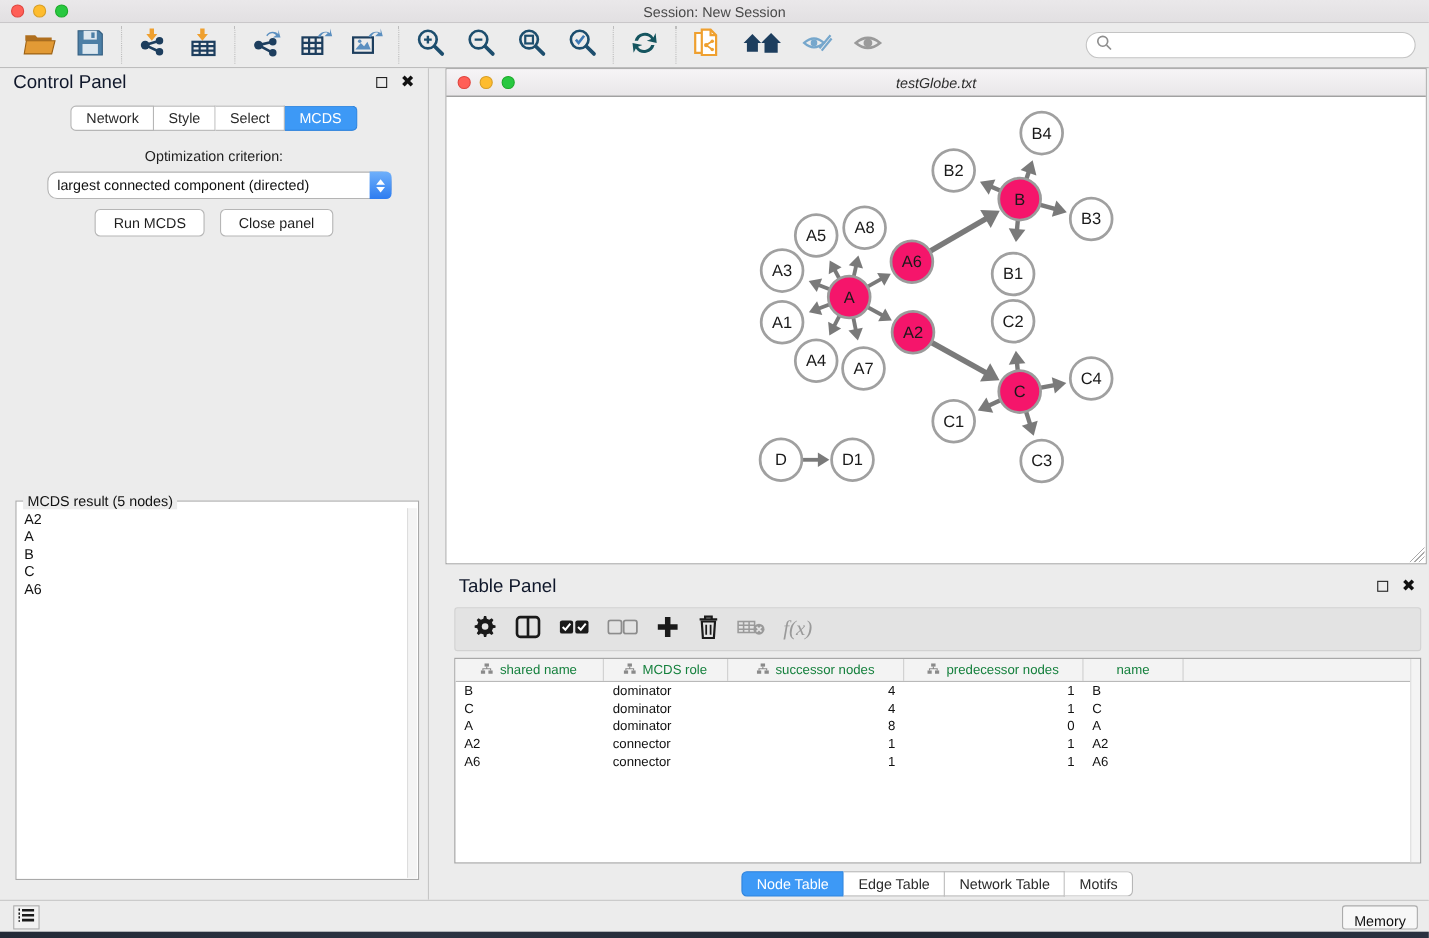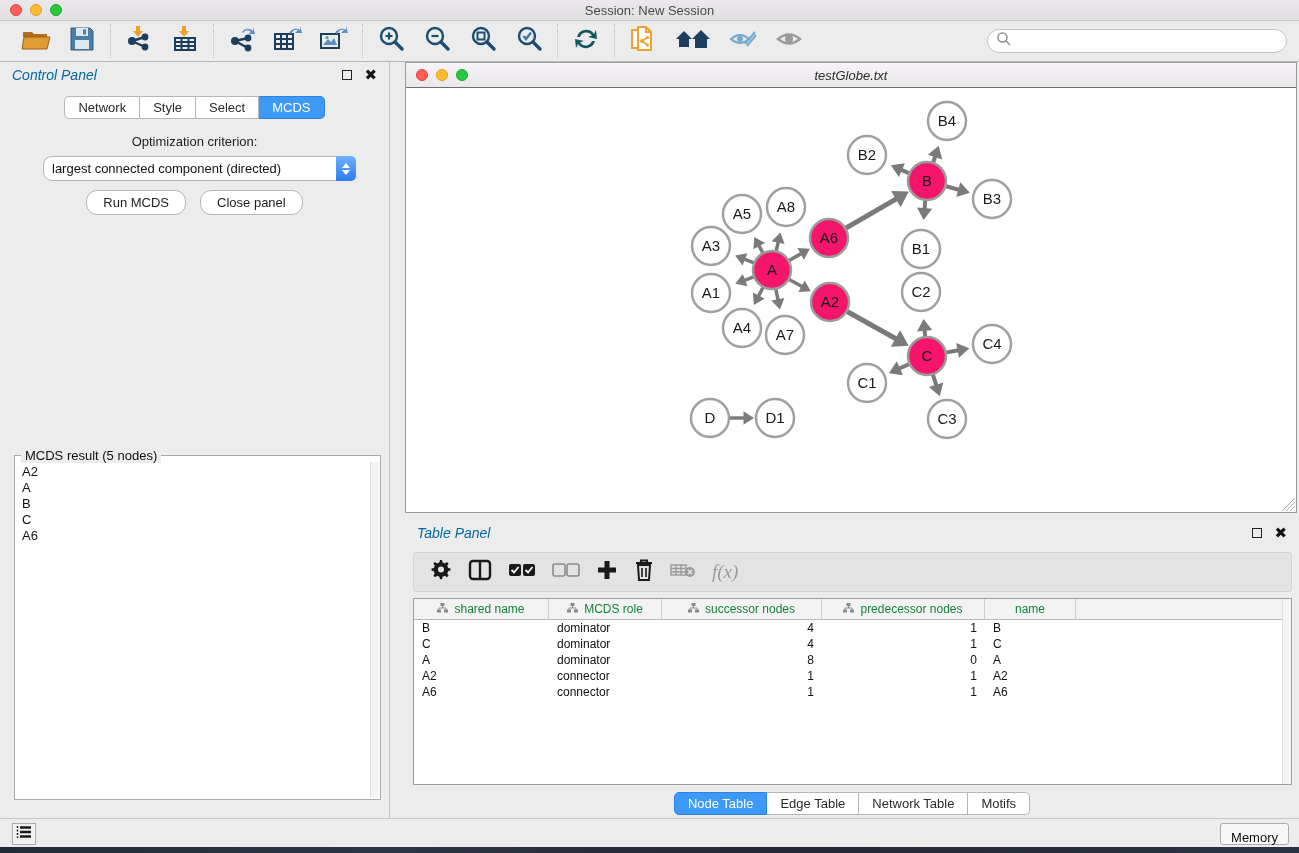--- a/index.html
+++ b/index.html
@@ -26,21 +26,21 @@
   .tb-sep { width:1px; height:34px; border-left:1px dotted #BDBDBD; }
   .tb-btn { width:32px; height:30px; display:flex; align-items:center; justify-content:center; cursor:pointer; }
   .search-wrap { margin-left:auto; margin-right:4px; }
   .search-field { width:300px; height:24px; background:#FFFFFF; border:1px solid #C4C4C4;
     border-radius:12px; display:flex; align-items:center; padding-left:8px; }
 
   
   .control-panel { position:absolute; left:0; top:62px; width:390px; height:756px;
     background:#ECECEC; border-right:1px solid #C6C6C6; }
   .panel-header { height:26px; display:flex; align-items:center; padding:0 12px; }
-  .panel-header .ph-title { font-size:14px; color:#0369a1;font-style:italic; }
+  .panel-header .ph-title { font-size:17px; color:#0f172a; }
   .ph-controls { margin-left:auto; display:flex; align-items:center; gap:12px; }
   .float-box { width:10px; height:10px; border:1.5px solid #222; background:transparent; cursor:pointer; }
   .close-x { font-size:15px; font-weight:bold; color:#111; line-height:10px; cursor:pointer; }
 
   
   .seg-tabs { display:flex; justify-content:center; }
   .seg { border:1px solid #B6B6B6; border-left:none; background:#FFFFFF; color:#2B2B2B;
     font-size:13px; padding:3px 13px; cursor:pointer; }
   .seg:first-child { border-left:1px solid #B6B6B6; border-radius:5px 0 0 5px; }
   .seg:last-child { border-radius:0 5px 5px 0; }
@@ -53,21 +53,21 @@
     background:#FFFFFF; border:1px solid #B4B4B4; border-radius:9px;
     display:flex; align-items:center; cursor:pointer; }
   .opt-select .sel-text { flex:1; font-size:13px; color:#111; padding-left:8px; white-space:nowrap; }
   .stepper { width:20px; height:25px; margin-right:-1px; border-radius:0 5px 5px 0;
     background:linear-gradient(#6FB0FB,#2D7CF0); display:flex; flex-direction:column;
     align-items:center; justify-content:center; gap:2px; }
   .stepper .tri-up { width:0; height:0; border-left:4px solid transparent; border-right:4px solid transparent; border-bottom:5px solid #fff; }
   .stepper .tri-dn { width:0; height:0; border-left:4px solid transparent; border-right:4px solid transparent; border-top:5px solid #fff; }
 
   .btn-row { position:absolute; top:128px; width:100%; display:flex; justify-content:center; gap:14px; }
-  .mac-btn { background:#FFFFFF; border:1px solid #B6B6B6; border-radius:11px;
+  .mac-btn { background:#FFFFFF; border:1px solid #B6B6B6; border-radius:5px;
     font-size:13px; color:#1E1E1E; padding:4px 16px; cursor:pointer; }
 
   .result-box { position:absolute; left:14px; top:393px; width:367px; height:345px;
     border:1px solid #A9A9A9; background:#FFFFFF; }
   .result-legend { position:absolute; left:6px; top:-8px; background:#ECECEC; padding:0 4px;
     font-size:13px; color:#111; }
   .result-list { position:absolute; left:1px; top:6px; right:10px; bottom:1px; overflow:hidden;
     font-size:13px; color:#111; padding:2px 6px; }
   .result-list div { line-height:16px; }
   .result-scroll { position:absolute; right:1px; top:6px; bottom:1px; width:9px;

